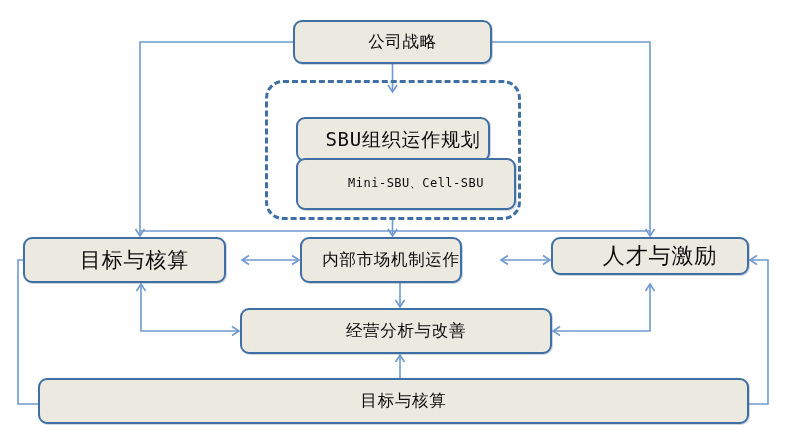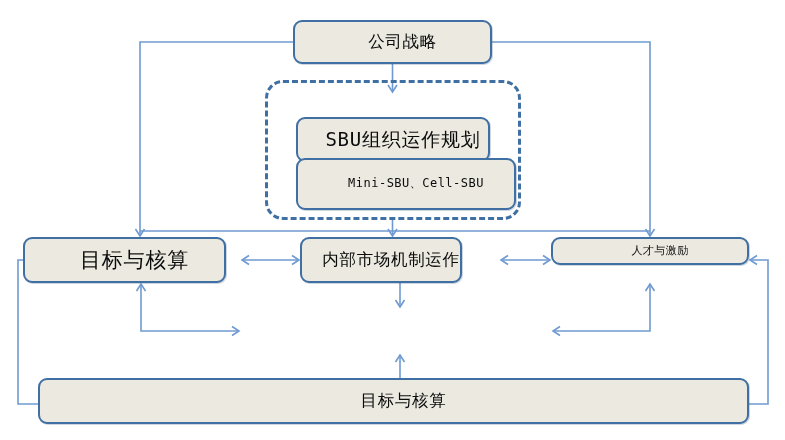--- a/index.html
+++ b/index.html
@@ -54,21 +54,21 @@
     background: transparent;
     z-index: 1;
   }
 
   
   #node-corporate-strategy { left: 293px; top: 20px;  width: 199px; height: 44px; font-size: 16.5px; }
   #node-sbu-plan          { left: 296px; top: 93px;  width: 194px; height: 45px; font-size: 19px; margin-top: 24px; }
   #node-mini-cell-sbu     { left: 296px; top: 158px; width: 220px; height: 52px; font-size: 12px; }
   #node-target-accounting { left: 23px;  top: 237px; width: 203px; height: 46px; font-size: 21px; }
   #node-internal-market   { left: 300px; top: 237px; width: 162px; height: 46px; font-size: 16.5px; }
-  #node-talent-incentive  { left: 551px; top: 237px; width: 198px; height: 28px; font-size: 11px; }
+  #node-talent-incentive  { left: 551px; top: 237px; width: 198px; height: 38px; font-size: 22px; }
   #node-ops-analysis      { left: 240px; top: 308px; width: 312px; height: 46px; font-size: 16.5px; }
   #node-ops-philosophy    { left: 38px;  top: 378px; width: 711px; height: 46px; font-size: 16.5px; }
 
   #dashed-group { left: 265px; top: 80px; width: 256px; height: 140px; }
 
   .wire      { stroke: #6f9ad1; stroke-width: 1.6px; fill: none; }
   .wire-head { stroke: #6f9ad1; stroke-width: 1.6px; fill: none; }
 </style>
 </head>
 <body>
@@ -172,18 +172,21 @@
   </div>
 
   <div class="node" id="node-internal-market">
     <span class="label cjk">内部市场机制运作</span>
   </div>
 
   <div class="node" id="node-talent-incentive">
     <span class="label cjk">人才与激励</span>
   </div>
 
+  <div class="node" id="node-ops-analysis">
+    <span class="label cjk">经营分析与改善</span>
+  </div>
 
   <div class="node" id="node-ops-philosophy">
     <span class="label cjk">目标与核算</span>
   </div>
 
 </div>
 
 </body></html>

